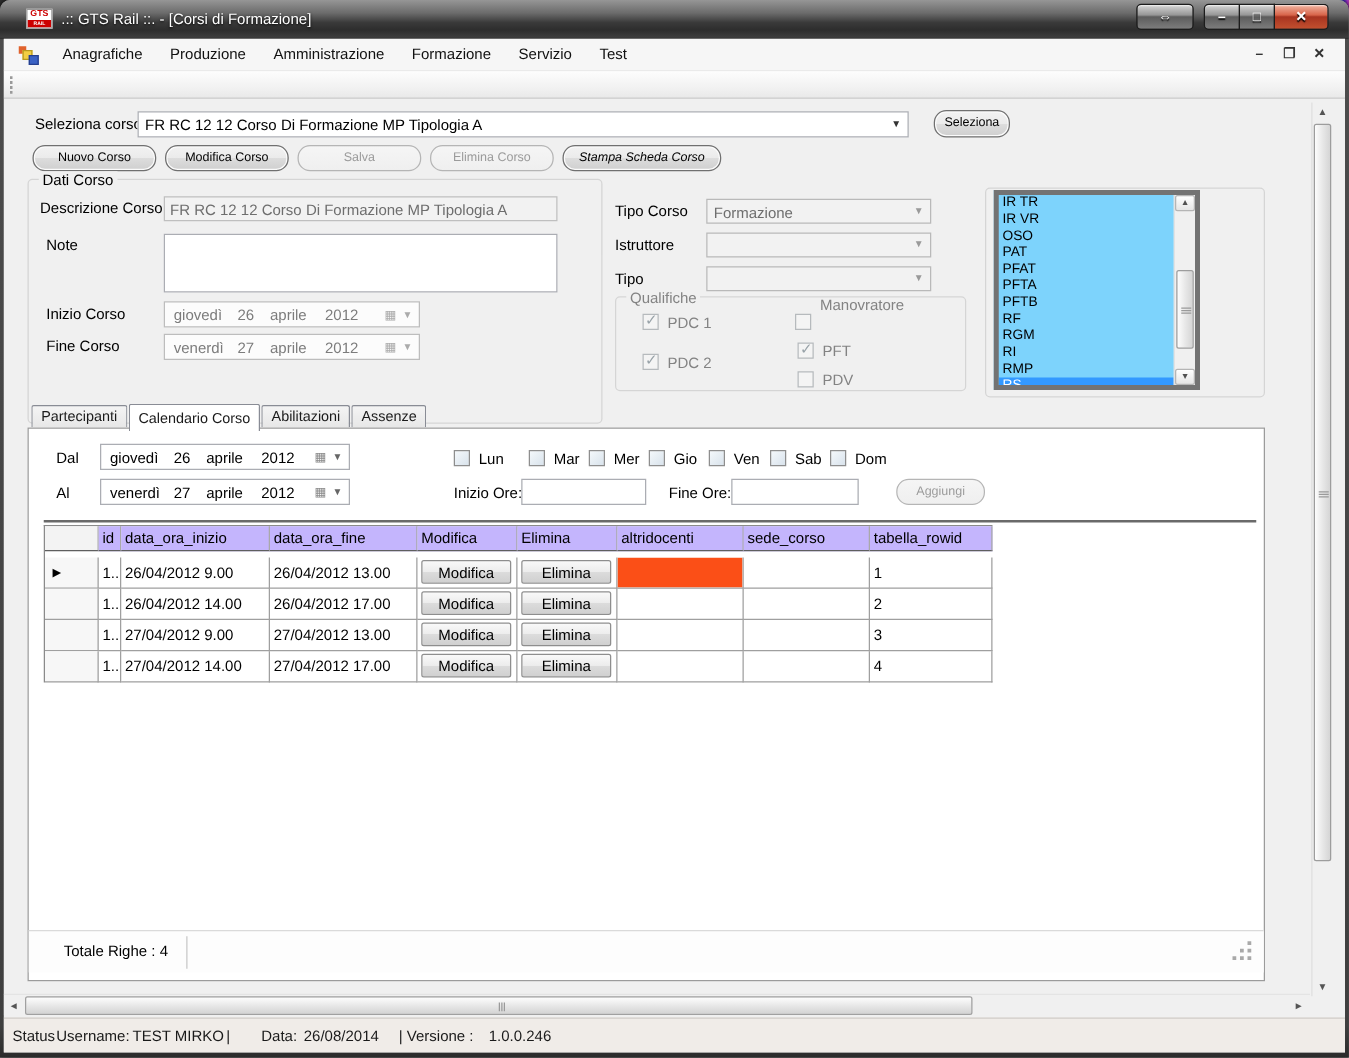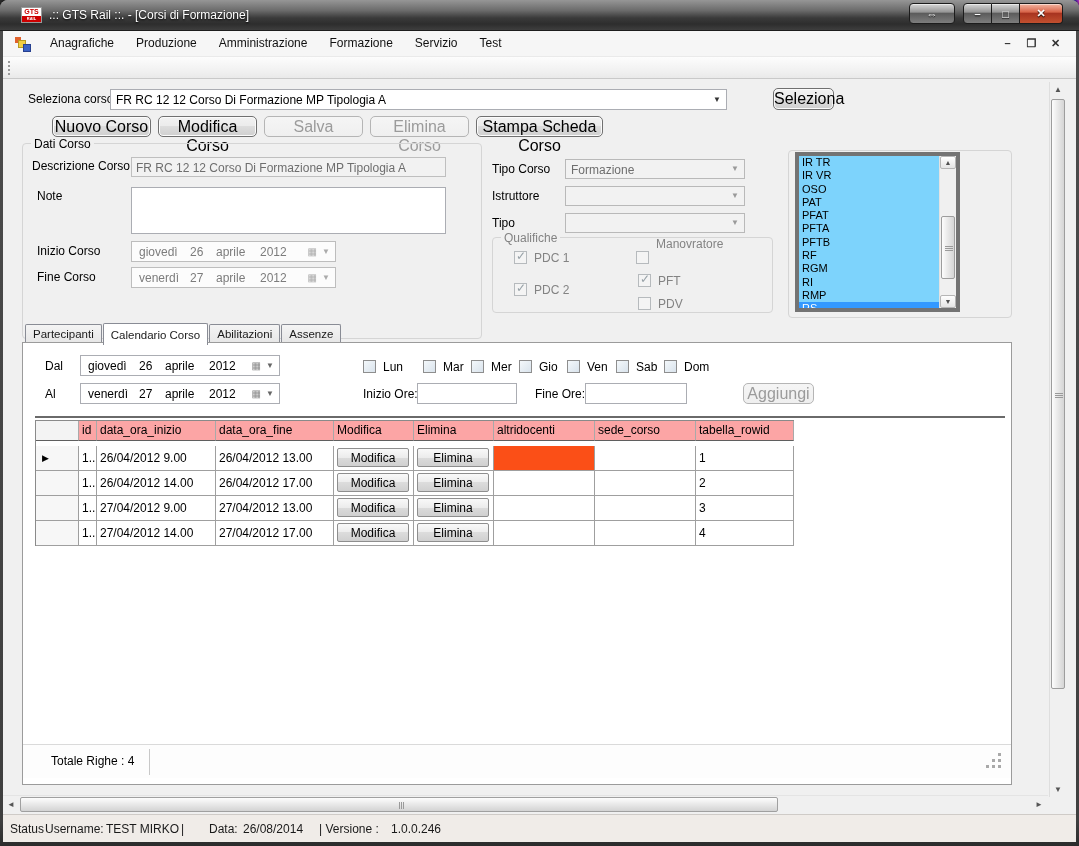--- a/index.html
+++ b/index.html
@@ -37,22 +37,22 @@
   .mdi-btn { width:17px; height:17px; font-size:11px; font-weight:bold; color:#333; text-align:center; line-height:16px; }
   .toolbar { position:absolute; left:0; top:26px; width:1073px; height:22px;
     background:linear-gradient(180deg,#fdfdfd,#f0f0f0 70%,#e9e9e9); border-bottom:1px solid #c9c9c9; }
   .tb-grip { position:absolute; left:5px; top:4px; width:2px; height:14px;
     background:repeating-linear-gradient(180deg,#9a9a9a 0 2px,transparent 2px 4px); }
   .tb-items { position:absolute; left:14px; top:0; height:22px; display:flex; }
   .tb-item { padding:0 6px; line-height:21px; font-size:12px; color:#1a1a1a; white-space:nowrap; }
   
   .lbl { position:absolute; font-size:12px; color:#000; white-space:nowrap; line-height:13px; }
   .lbl.dis { color:#838383; }
-  .btn { position:absolute; border:1px solid #707070; border-radius:5px; font-size:16px; color:#000; text-align:center;
-    background:linear-gradient(180deg,#f2f2f2,#ebebeb 50%,#dddddd 50%,#cfcfcf); box-shadow:inset 0 0 0 1px #fbfbfb;margin-left:26px; }
+  .btn { position:absolute; border:1px solid #707070; border-radius:10px; font-size:10px; color:#000; text-align:center;
+    background:linear-gradient(180deg,#f2f2f2,#ebebeb 50%,#dddddd 50%,#cfcfcf); box-shadow:inset 0 0 0 1px #fbfbfb; }
   .btn.dis { color:#9b9b9b; border-color:#b5b5b5; background:linear-gradient(180deg,#f5f5f5,#efefef); box-shadow:none; }
   .tb { position:absolute; background:#fff; border:1px solid #abadb3; font-size:12px; color:#000; padding:3px 4px; overflow:hidden; white-space:nowrap; }
   .tb.dis { background:#f2f2f2; color:#6e6e6e; border-color:#bfbfbf; }
   .combo { position:absolute; background:#fff; border:1px solid #abadb3; font-size:12px; color:#000; padding:3px 20px 3px 5px; overflow:hidden; white-space:nowrap; }
   .combo.dis { background:#f2f2f2; color:#6e6e6e; border-color:#b9b9b9; }
   .combo .arr { position:absolute; right:5px; top:50%; transform:translateY(-56%); font-size:8px; color:#333; }
   .combo.dis .arr { color:#9a9a9a; }
   .dtp { position:absolute; background:#fff; border:1px solid #abadb3; font-size:12px; height:21px; }
   .dtp span { position:absolute; top:3px; }
   .dtp .d1 { left:7px; } .dtp .d2 { left:58px; } .dtp .d3 { left:84px; } .dtp .d4 { left:128px; }
@@ -78,21 +78,21 @@
   
   .tabstrip { position:absolute; left:22px; top:293px; height:18px; display:flex; align-items:flex-end; }
   .tab { height:18px; border:1px solid #898c95; border-bottom:none; border-radius:2px 2px 0 0; background:linear-gradient(180deg,#f4f4f4,#e7e7e7);
     font-size:11.5px; color:#1a1a1a; padding:3px 7px 0; margin-right:1px; white-space:nowrap; }
   .tab.active { height:22px; margin-bottom:-3px; background:#fff; position:relative; z-index:3; padding-top:5px; }
   .tabpanel { position:absolute; left:19px; top:311px; width:990px; height:443px; background:#fff; border:1px solid #9b9b9b; z-index:2; }
   
   .grid { position:absolute; left:32px; top:389px; display:grid;
     grid-template-columns:43px 18px 119px 118px 80px 80px 101px 101px 98px;
     grid-auto-rows:25px; border-top:1px solid #8a8a8a; border-left:1px solid #8a8a8a; font-size:12px; }
-  .gh { height:20px; background:#fca5a5; border-right:1px solid #a9a9a9; border-bottom:1px solid #5f5f5f; line-height:19px; padding-left:3px; white-space:nowrap; overflow:hidden; }
+  .gh { height:20px; background:#c4b5fd; border-right:1px solid #a9a9a9; border-bottom:1px solid #5f5f5f; line-height:19px; padding-left:3px; white-space:nowrap; overflow:hidden; }
   .gh.rh { background:#f3f3f3; }
   .gc { border-right:1px solid #9f9f9f; border-bottom:1px solid #9f9f9f; line-height:24px; padding-left:3px; white-space:nowrap; overflow:hidden; position:relative; }
   .gc.rh { background:#f7f7f7; padding-left:6px; font-size:9px; color:#000; }
   .gc.btncell { padding:0; }
   .gbtn { position:absolute; left:3px; top:2px; right:4px; bottom:3px; border:1px solid #8e8e8e; border-radius:2px;
     background:linear-gradient(180deg,#f9f9f9,#ececec 50%,#dcdcdc 50%,#d0d0d0); font-size:12px; text-align:center; line-height:18px; }
   .fill { position:absolute; left:0; top:0; right:0; bottom:0; }
   
   .totale-strip { position:absolute; left:20px; top:713px; width:988px; height:34px; border-top:1px solid #dadada; background:#fdfdfd; }
   .vline { position:absolute; top:4px; height:26px; width:1px; background:#c8c8c8; }
@@ -169,21 +169,21 @@
     <div class="combo" style="left:107px;top:58px;width:617px;height:21px;">
       <span>FR RC 12 12 Corso Di Formazione MP Tipologia A</span>
       <span class="arr">▼</span>
     </div>
     <div class="btn" style="left:744px;top:57px;width:61px;height:22px;line-height:20px;">Seleziona</div>
 
     <div class="btn" style="left:23px;top:85px;width:99px;height:21px;line-height:19px;">Nuovo Corso</div>
     <div class="btn" style="left:129px;top:85px;width:99px;height:21px;line-height:19px;">Modifica Corso</div>
     <div class="btn dis" style="left:235px;top:85px;width:99px;height:21px;line-height:19px;">Salva</div>
     <div class="btn dis" style="left:341px;top:85px;width:99px;height:21px;line-height:19px;">Elimina Corso</div>
-    <div class="btn" style="left:447px;top:85px;width:127px;height:21px;line-height:19px;">Stampa Scheda Corso</div>
+    <div class="btn" style="left:447px;top:85px;width:127px;height:21px;line-height:19px;font-style:italic;">Stampa Scheda Corso</div>
 
     <div class="gb" style="left:19px;top:112px;width:460px;height:196px;">
       <span class="gb-title plain">Dati Corso</span>
       <span class="lbl" style="left:9px;top:16px;">Descrizione Corso</span>
       <div class="tb dis" style="left:108px;top:13px;width:315px;height:20px;">FR RC 12 12 Corso Di Formazione MP Tipologia A</div>
       <span class="lbl" style="left:14px;top:46px;">Note</span>
       <div class="tb" style="left:108px;top:43px;width:315px;height:47px;"></div>
       <div class="dtp dis" style="left:108px;top:97px;width:205px;">
         <span class="d1">giovedì</span>
         <span class="d2">26</span>

